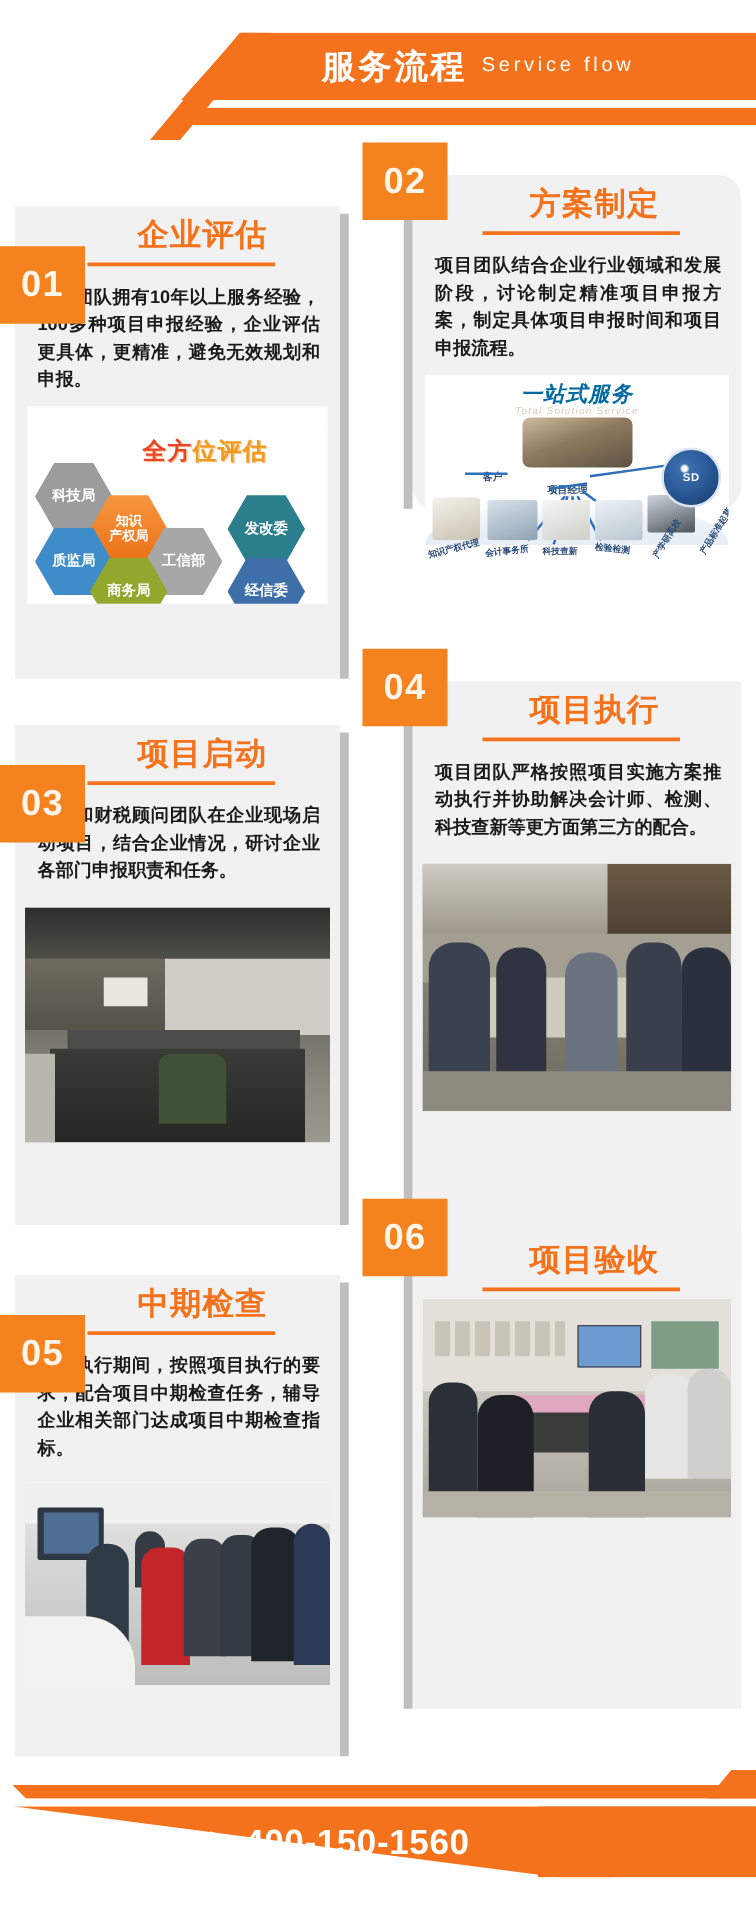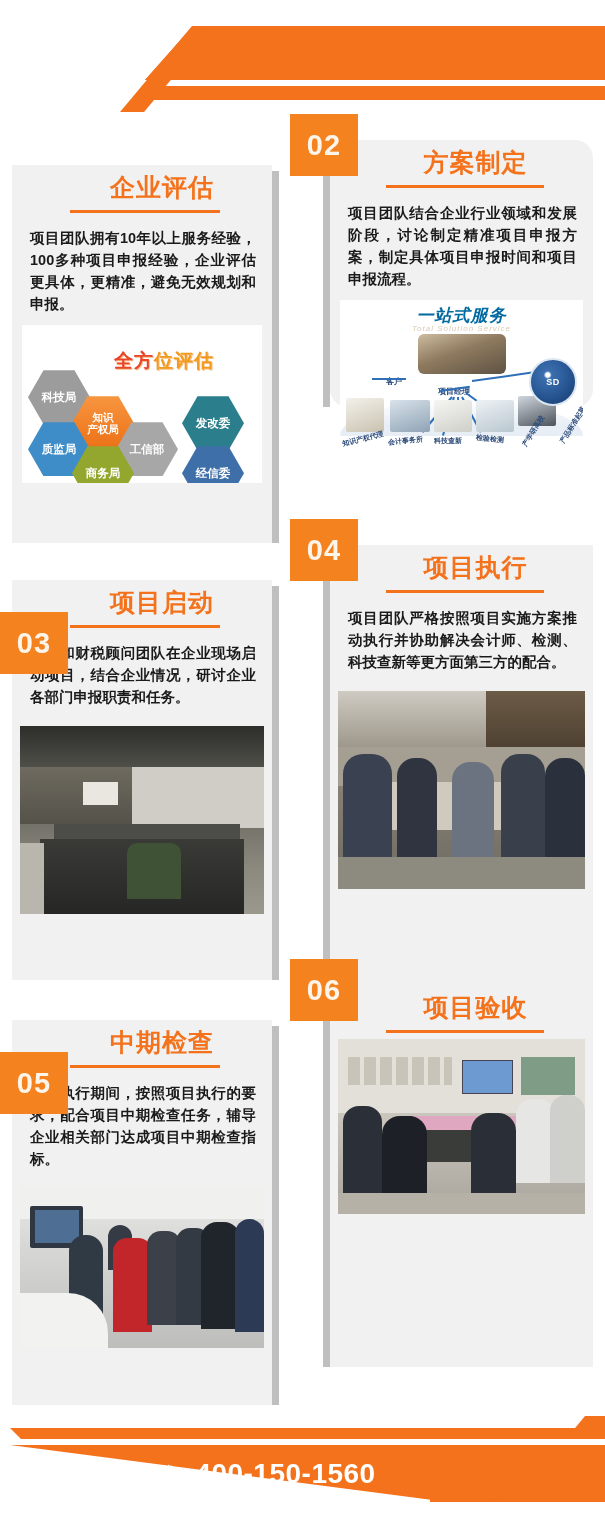--- a/index.html
+++ b/index.html
@@ -157,24 +157,29 @@
 </head>
 <body>
 
 <div class="page">
 
   <div class="header">
     <div class="hdr-wedge"></div>
     <div class="hdr-bar"></div>
     <div class="hdr-bar-tail"></div>
     <div class="hdr-line"></div>
+    <div class="hdr-text">
+      <span class="hdr-title-cn">服务流程</span>
+      <span class="hdr-title-en">Service flow</span>
+    </div>
   </div>
 
   <div class="card left" style="top:165px;height:378px;">
     <div class="card-shadow-r"></div>
+    <div class="badge bl">01</div>
     <div class="card-title">企业评估</div>
     <div class="title-rule"></div>
     <div class="card-body">项目团队拥有10年以上服务经验，100多种项目申报经验，企业评估更具体，更精准，避免无效规划和申报。</div>
     <div class="media" style="height:158px;">
       <div class="hexwrap">
         <div class="hexttl">
           <span>全方</span><span class="y">位评估</span>
         </div>
         <div class="hex" style="left:6px;top:28px;background:#9C9C9C;">科技局</div>
         <div class="hex" style="left:50px;top:54px;background:linear-gradient(180deg,#F79640,#EC7016);font-size:10.5px;white-space:pre-line;">知识

